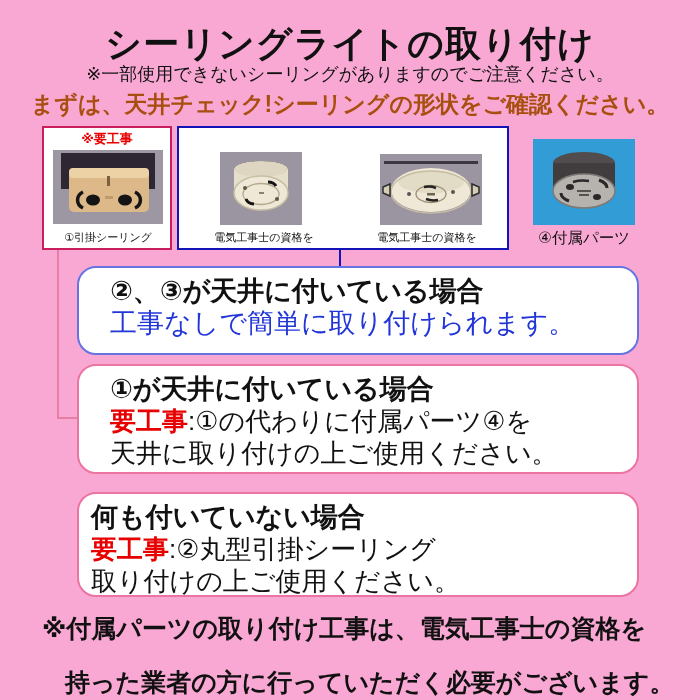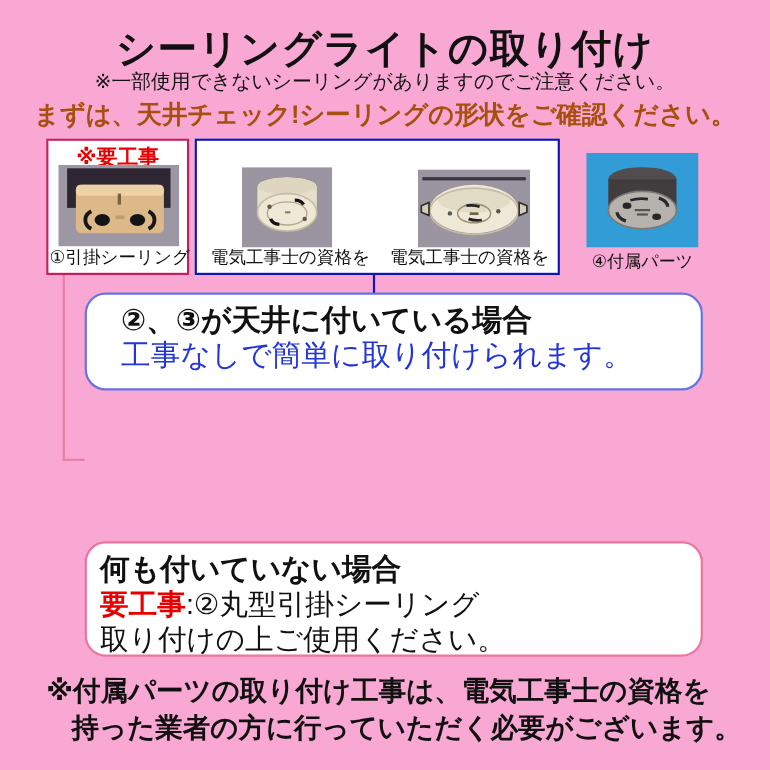--- a/index.html
+++ b/index.html
@@ -6,39 +6,39 @@
   body{font-family:"Liberation Sans","DejaVu Sans",sans-serif;color:#111;}
   #canvas{position:relative;width:700px;height:700px;background:#f9a8d4;overflow:hidden;}
   .abs{position:absolute;}
   .centered{left:0;width:700px;text-align:center;white-space:nowrap;}
   .page-title{top:20px;font-size:36px;font-weight:bold;letter-spacing:1px;}
   .usage-note{top:62px;font-size:18px;font-weight:normal;}
   .check-heading{top:89px;font-size:23px;font-weight:bold;color:#a84e0e;}
   .group-box{position:absolute;top:126px;height:124px;background:#fff;box-sizing:border-box;}
   .group-needs-work{left:42px;width:130px;border:2px solid #c81e5e;}
   .group-no-work{left:177px;width:332px;border:2px solid #1313b8;}
-  .needs-work-badge{top:2px;left:0;width:126px;text-align:center;font-size:19px;font-weight:bold;color:#e80000;white-space:nowrap;}
+  .needs-work-badge{top:2px;left:0;width:126px;text-align:center;font-size:13px;font-weight:bold;color:#e80000;white-space:nowrap;}
   .photo{position:absolute;display:block;}
-  .item-label{position:absolute;bottom:3px;font-size:16px;white-space:nowrap;}
+  .item-label{position:absolute;bottom:3px;font-size:11px;white-space:nowrap;}
   .attachment-photo-wrap{left:533px;top:139px;width:102px;height:86px;}
   .attachment-label{left:538px;top:228px;font-size:15.5px;white-space:nowrap;}
   .connector{position:absolute;}
   .conn-pink-v{left:57px;top:250px;width:2px;height:169px;background:#e77fa5;}
   .conn-pink-h{left:57px;top:417px;width:20px;height:2px;background:#e77fa5;}
   .conn-blue-v{left:339px;top:250px;width:2px;height:17px;background:#1313b8;}
   .case-box{position:absolute;left:77px;width:562px;box-sizing:border-box;border-radius:19px;background:#fff;padding:7px 10px 0 31px;white-space:nowrap;overflow:hidden;}
   .case-1{top:266px;height:89px;border:2px solid #6673e0;}
   .case-2{top:364px;height:110px;border:2px solid #ec74a0;}
   .case-3{top:492px;height:105px;border:2px solid #ec74a0;padding-left:12px;}
   .case-title{font-size:27px;font-weight:bold;line-height:32px;}
   .case-line{font-size:26px;line-height:32px;}
   .easy-line{color:#2135d8;font-size:27px;}
   .req-label{color:#e80000;font-weight:bold;}
   .footer-note{left:42px;top:611px;font-size:25px;font-weight:bold;line-height:34px;white-space:nowrap;}
-  .footer-l2{margin-left:23px;}
+  .footer-l2{margin-left:23px;margin-top:20px;}
 </style>
 </head>
 <body>
 
 <div id="canvas">
 
   <div class="abs centered page-title">シーリングライトの取り付け</div>
   <div class="abs centered usage-note">※一部使用できないシーリングがありますのでご注意ください。</div>
   <div class="abs centered check-heading">まずは、天井チェック!シーリングの形状をご確認ください。</div>
 
@@ -109,20 +109,25 @@
 
   <div class="connector conn-pink-v"></div>
   <div class="connector conn-pink-h"></div>
   <div class="connector conn-blue-v"></div>
 
   <div class="case-box case-1">
     <div class="case-title">②、③が天井に付いている場合</div>
     <div class="case-line easy-line">工事なしで簡単に取り付けられます。</div>
   </div>
 
+  <div class="case-box case-2">
+    <div class="case-title">①が天井に付いている場合</div>
+    <div class="case-line"><span class="req-label">要工事</span><span>:①の代わりに付属パーツ④を</span></div>
+    <div class="case-line">天井に取り付けの上ご使用ください。</div>
+  </div>
 
   <div class="case-box case-3">
     <div class="case-title">何も付いていない場合</div>
     <div class="case-line"><span class="req-label">要工事</span><span>:②丸型引掛シーリング</span></div>
     <div class="case-line">取り付けの上ご使用ください。</div>
   </div>
 
   <div class="abs footer-note">
     <div>※付属パーツの取り付け工事は、電気工事士の資格を</div>
     <div class="footer-l2">持った業者の方に行っていただく必要がございます。</div>

